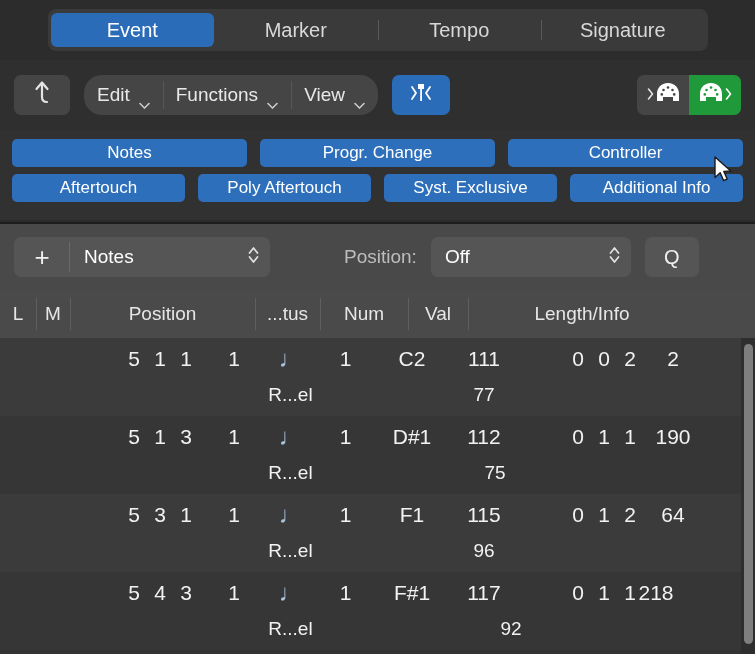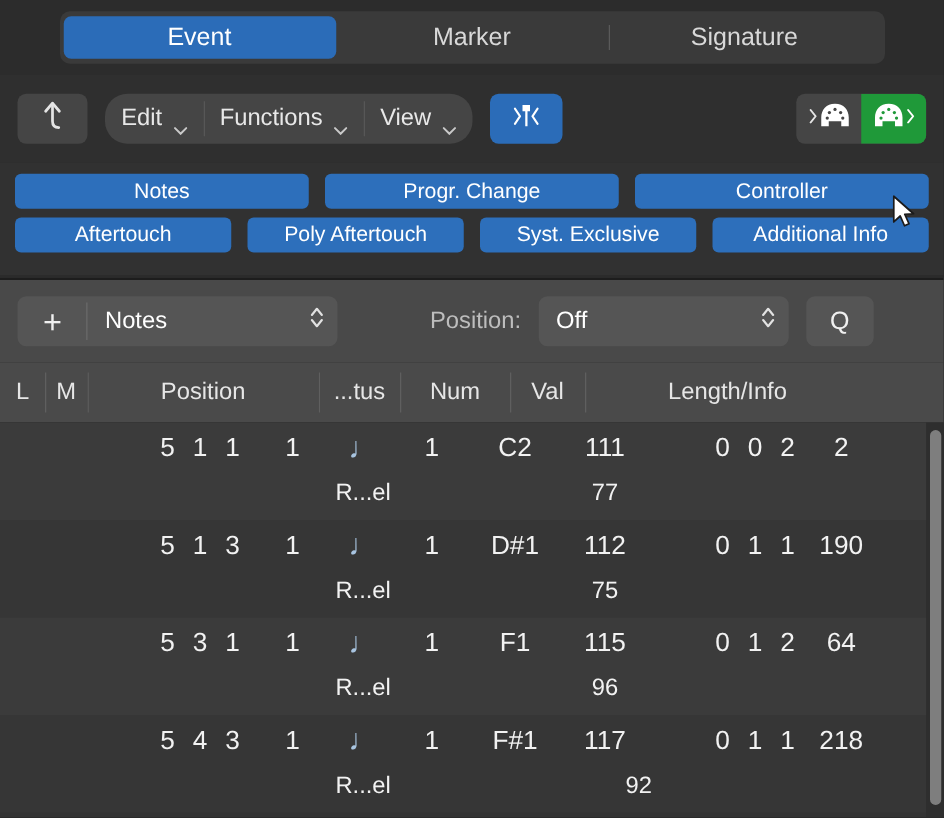--- a/index.html
+++ b/index.html
@@ -173,20 +173,23 @@
 
 <div id="app">
 
   <div class="tabbar">
     <div class="tabgroup">
       <div class="tab active">
         <span>Event</span>
       </div>
       <div class="tab">
         <span>Marker</span>
+      </div>
+      <div class="tab sep">
+        <span>Tempo</span>
       </div>
       <div class="tab sep">
         <span>Signature</span>
       </div>
     </div>
   </div>
 
   <div class="toolbar">
 
     <div class="tbtn tbtn-icon">
@@ -353,21 +356,21 @@
     <div class="erow even">
       <div class="ecell" style="left:122px;width:24px;">5</div>
       <div class="ecell" style="left:148px;width:24px;">1</div>
       <div class="ecell" style="left:174px;width:24px;">3</div>
       <div class="ecell" style="left:222px;width:24px;">1</div>
       <div class="ecell notegly" style="left:258px;width:65px;">♩</div>
       <div class="ecell sub" style="left:258px;width:65px;">R...el</div>
       <div class="ecell" style="left:323px;width:45px;">1</div>
       <div class="ecell" style="left:370px;width:84px;">D#1</div>
       <div class="ecell" style="left:455px;width:58px;">112</div>
-      <div class="ecell sub" style="left:455px;width:58px;">75</div>
+      <div class="ecell sub" style="left:466px;width:58px;">75</div>
       <div class="ecell" style="left:566px;width:24px;">0</div>
       <div class="ecell" style="left:592px;width:24px;">1</div>
       <div class="ecell" style="left:618px;width:24px;">1</div>
       <div class="ecell" style="left:648px;width:50px;">190</div>
     </div>
 
     <div class="erow odd">
       <div class="ecell" style="left:122px;width:24px;">5</div>
       <div class="ecell" style="left:148px;width:24px;">3</div>
       <div class="ecell" style="left:174px;width:24px;">1</div>
@@ -391,21 +394,21 @@
       <div class="ecell" style="left:222px;width:24px;">1</div>
       <div class="ecell notegly" style="left:258px;width:65px;">♩</div>
       <div class="ecell sub" style="left:258px;width:65px;">R...el</div>
       <div class="ecell" style="left:323px;width:45px;">1</div>
       <div class="ecell" style="left:370px;width:84px;">F#1</div>
       <div class="ecell" style="left:455px;width:58px;">117</div>
       <div class="ecell sub" style="left:482px;width:58px;">92</div>
       <div class="ecell" style="left:566px;width:24px;">0</div>
       <div class="ecell" style="left:592px;width:24px;">1</div>
       <div class="ecell" style="left:618px;width:24px;">1</div>
-      <div class="ecell" style="left:648px;width:50px;">218</div>
+      <div class="ecell" style="left:631px;width:50px;">218</div>
     </div>
   </div>
 
   <div class="scrolltrack">
     <div class="scrollthumb"></div>
   </div>
 
   <div class="cursor">
     <svg width="22" height="30" viewBox="0 0 22 30">
       <path d="M1 1 L1 21.5 L6.2 16.8 L9.6 24.6 L13.2 23 L9.8 15.4 L16.8 15 Z" fill="#ffffff" stroke="#1b1b1b" stroke-width="1.4" stroke-linejoin="round"></path>

